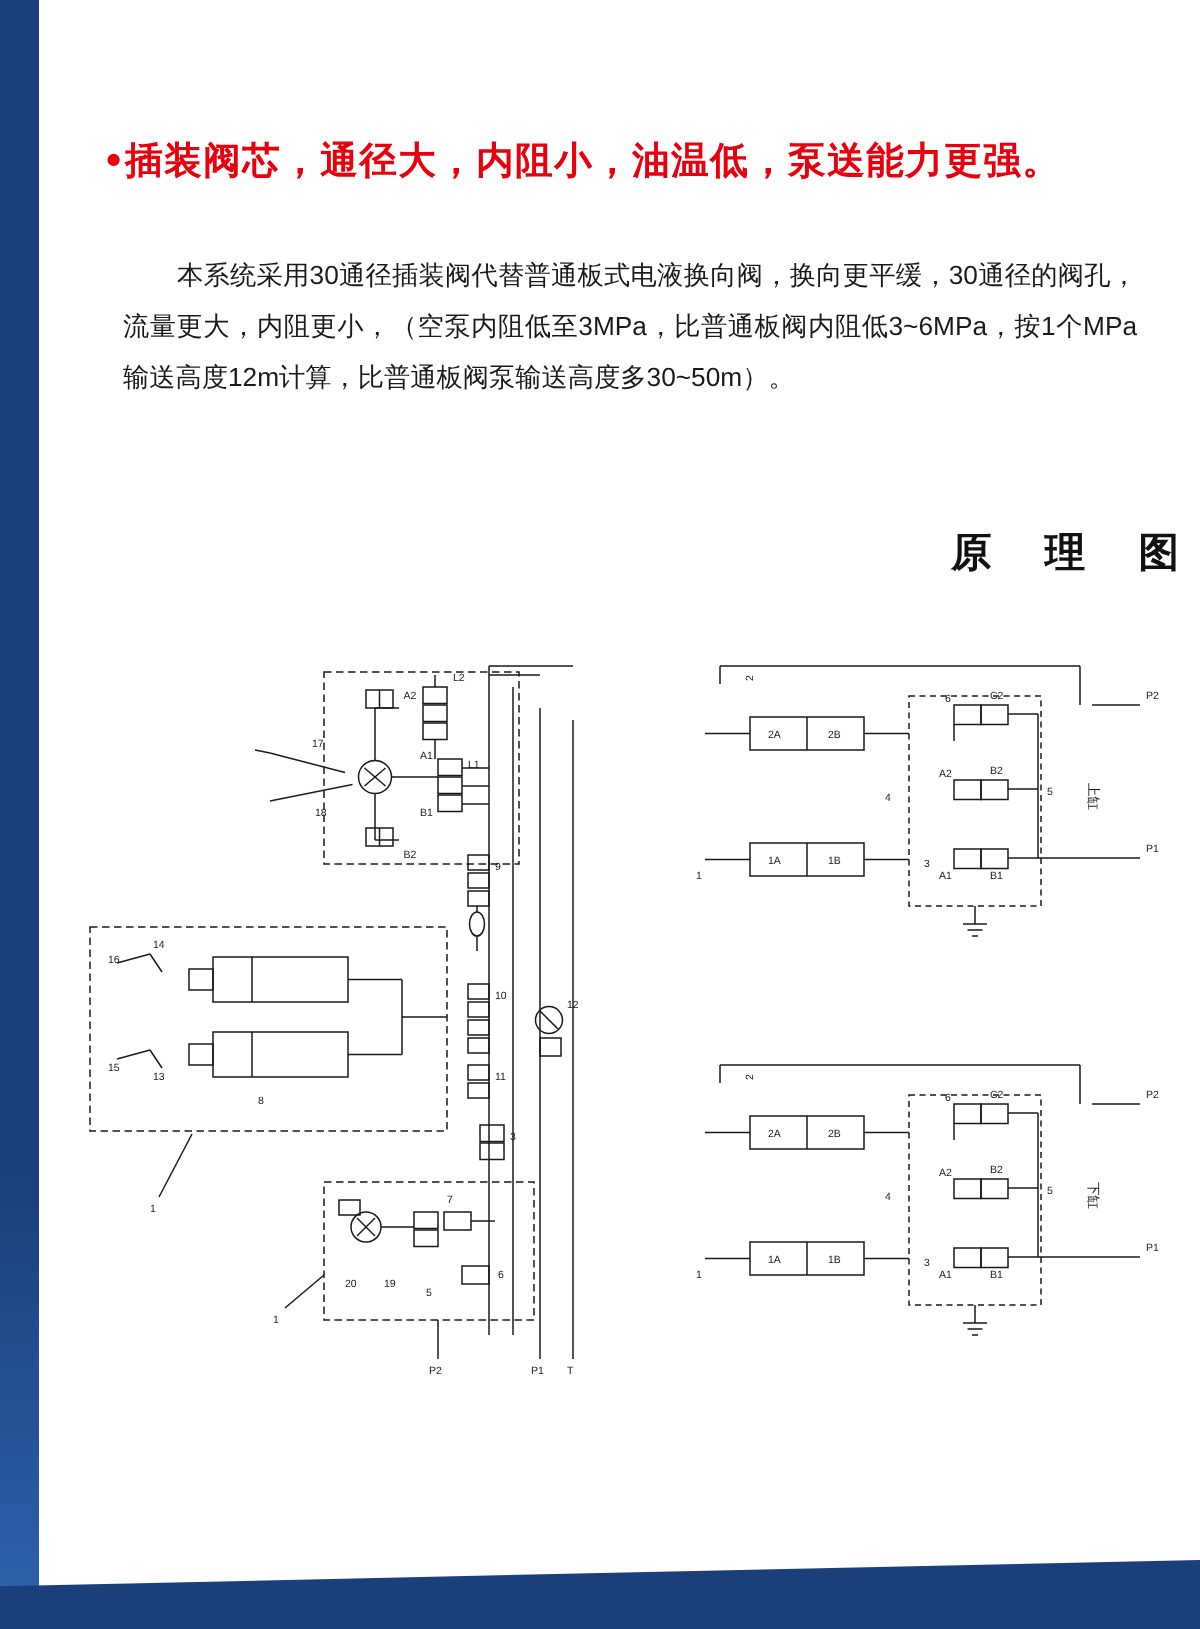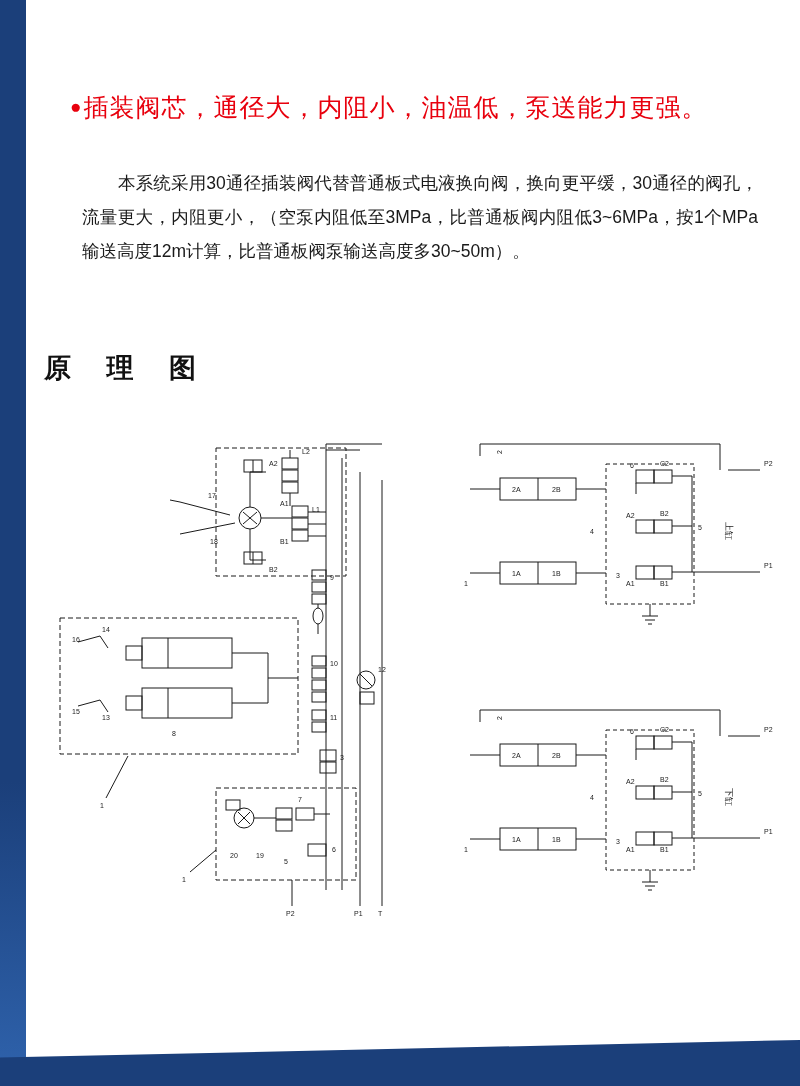--- a/index.html
+++ b/index.html
@@ -49,21 +49,21 @@
     position: absolute;
     left: 30px; top: 0;
     width: 770px; height: 1086px;
   }
   .headline {
     position: absolute;
     left: 40px; top: 90px;
     width: 700px;
     color: #e8000d;
     font-size: 25px;
-    font-weight: normal;
+    font-weight: bold;
     letter-spacing: 1px;
     line-height: 34px;
     white-space: nowrap;
   }
   .headline .bullet {
     font-size: 19px;
     vertical-align: 3px;
     margin-right: 1px;
   }
   .para {
@@ -73,21 +73,21 @@
     color: #1a1a1a;
     font-size: 17.5px;
     line-height: 34px;
     text-indent: 36px;
     text-align: justify;
   }
   .section-title {
     position: absolute;
     left: 0; top: 350px;
     width: 770px;
-    text-align: left;
+    text-align: right;
     color: #111111;
     font-size: 27px;
     font-weight: bold;
     letter-spacing: 14px;
     text-indent: 14px;
   }
 
   
   .schematic {
     position: absolute;

